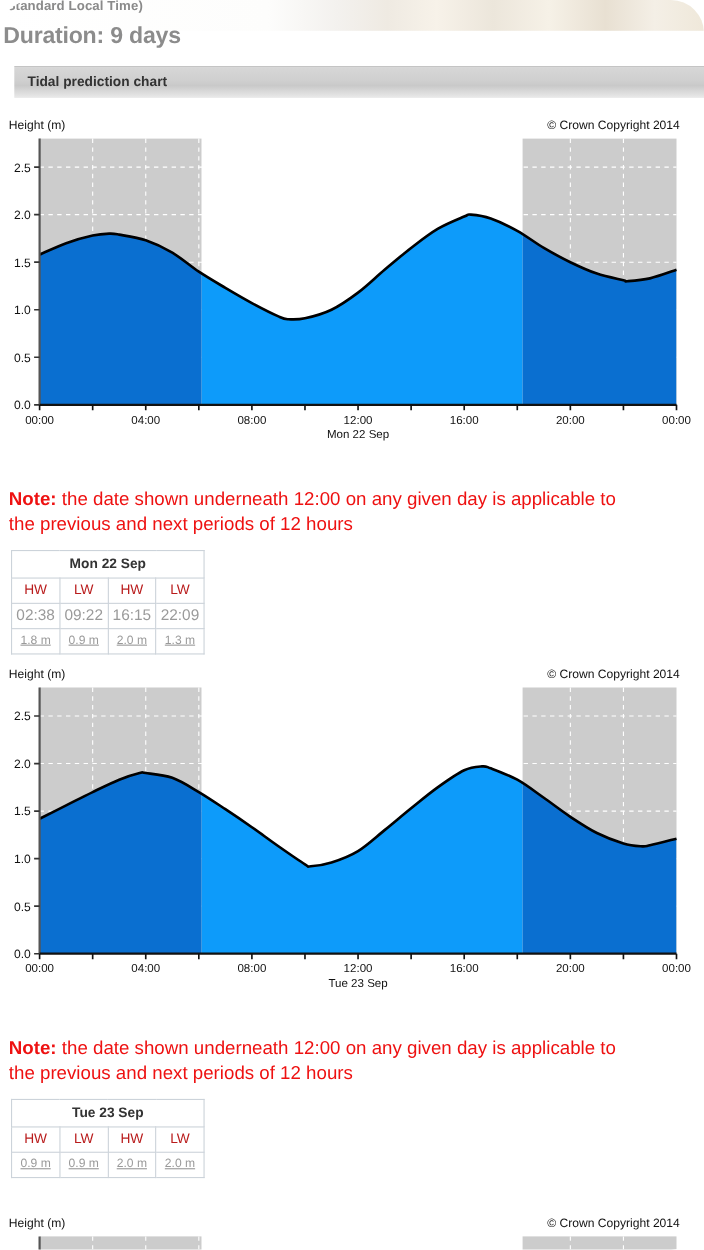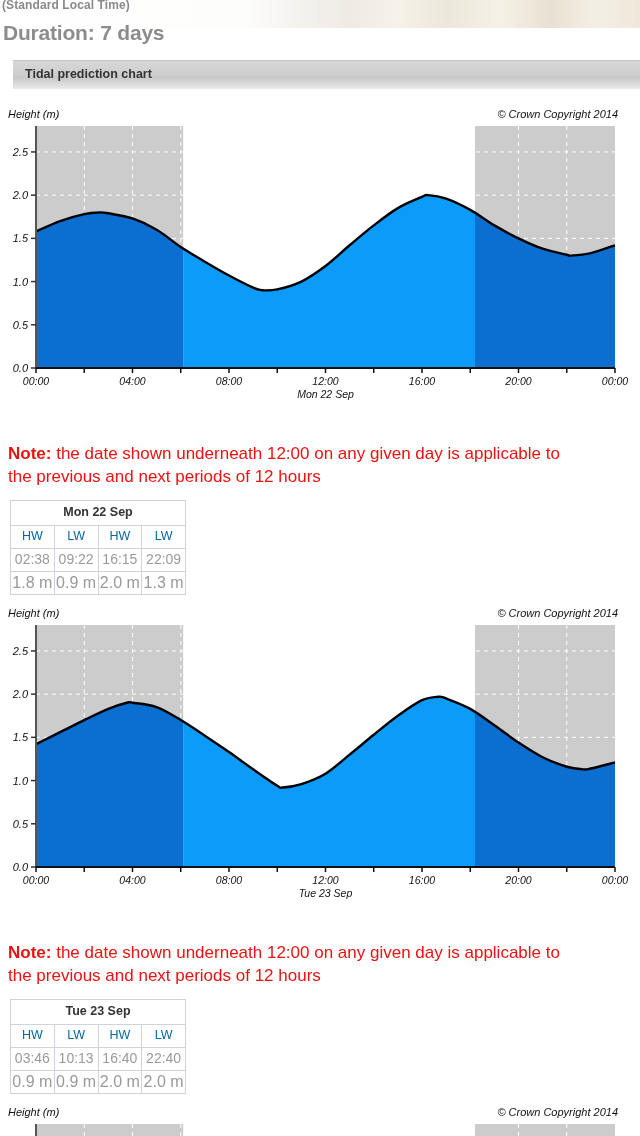--- a/index.html
+++ b/index.html
@@ -2,21 +2,21 @@
 <html><head>
 <meta charset="utf-8">
 <style>
   html, body {
     margin: 0; padding: 0;
     width: 640px; height: 1136px;
     background: #ffffff;
     font-family: "Liberation Sans", sans-serif;
     overflow: hidden;
   }
-  #page { position: relative; width: 640px; height: 1136px; overflow: hidden; }
+  #page { position: relative; width: 640px; height: 1136px; overflow: hidden; border-radius: 30px; }
 
   
   .banner-strip {
     position: absolute; top: 0; left: 0; width: 640px; height: 28px;
     background: linear-gradient(90deg,
         #ffffff 0%, #fdfdfc 38%, #f3f1ee 48%, #efeae2 55%,
         #f7f2e9 62%, #ece6db 70%, #f6f1e7 78%, #e8e0d2 86%,
         #f4efe6 93%, #efe8da 100%);
     z-index: 0;
   }
@@ -37,21 +37,21 @@
     background: linear-gradient(180deg, #d7d7d7 0%, #cfcfcf 45%, #c9c9c9 60%, #eaeaea 100%);
     border-top: 1px solid #c4c4c4;
   }
   .section-bar .section-title {
     position: absolute; left: 12px; top: 6px;
     font-size: 12.5px; font-weight: bold; color: #333333;
     white-space: nowrap;
   }
 
   
-  .chart-block { position: absolute; left: 0; width: 640px; font-style: italic; }
+  .chart-block { position: absolute; left: 0; width: 640px; }
   .chart-axis-label {
     position: absolute; left: 8px; top: 0;
     font-size: 11px; color: #111111; white-space: nowrap;
   }
   .chart-copyright {
     position: absolute; right: 22px; top: 0;
     font-size: 11px; color: #111111; white-space: nowrap; margin-left: 15px;
   }
   .plot-wrap { position: absolute; left: 0; top: 14px; width: 640px; }
   .plot-wrap svg { display: block; }
@@ -72,32 +72,32 @@
     background: #ffffff; width: 176px;
   }
   .tide-table td, .tide-table th {
     border: 1px solid #ccd3da;
     text-align: center; padding: 3px 0 4px 0;
     font-size: 12px; line-height: 15px;
   }
   .tide-table .t-date {
     font-weight: bold; color: #333333; font-size: 12.5px; padding: 4px 0 5px 0;
   }
-  .tide-table .t-head { color: #0369a1; font-size: 12.5px; }
+  .tide-table .t-head { color: #b91c1c; font-size: 12.5px; }
   .tide-table .t-time { color: #9a9a9a; font-size: 14px; }
-  .tide-table .t-height { color: #9a9a9a; font-size: 16px; }
+  .tide-table .t-height { color: #9a9a9a; font-size: 11px; text-decoration: underline; }
 </style>
 </head>
 <body>
 
 <div id="page">
 
   <div class="banner-strip"></div>
   <div class="standard-local-time">(Standard Local Time)</div>
-  <div class="duration-heading">Duration: 7 days</div>
+  <div class="duration-heading">Duration: 9 days</div>
 
   <div class="section-bar" style="top:60px;">
     <span class="section-title">Tidal prediction chart</span>
   </div>
 
   <div class="chart-block" style="top:108px; height:305px;">
     <span class="chart-axis-label">Height (m)</span>
     <span class="chart-copyright">© Crown Copyright 2014</span>
     <div class="plot-wrap">
       <svg width="640" height="295" viewBox="0 0 640 295">
@@ -293,26 +293,20 @@
       <tr>
         <td class="t-date" colspan="4">Tue 23 Sep</td>
       </tr>
       <tr>
         <td class="t-head">HW</td>
         <td class="t-head">LW</td>
         <td class="t-head">HW</td>
         <td class="t-head">LW</td>
       </tr>
       <tr>
-        <td class="t-time">03:46</td>
-        <td class="t-time">10:13</td>
-        <td class="t-time">16:40</td>
-        <td class="t-time">22:40</td>
-      </tr>
-      <tr>
         <td class="t-height">0.9 m</td>
         <td class="t-height">0.9 m</td>
         <td class="t-height">2.0 m</td>
         <td class="t-height">2.0 m</td>
       </tr>
     </tbody>
   </table>
 
   <div class="chart-block" style="top:1106px; height:30px;">
     <span class="chart-axis-label">Height (m)</span>

